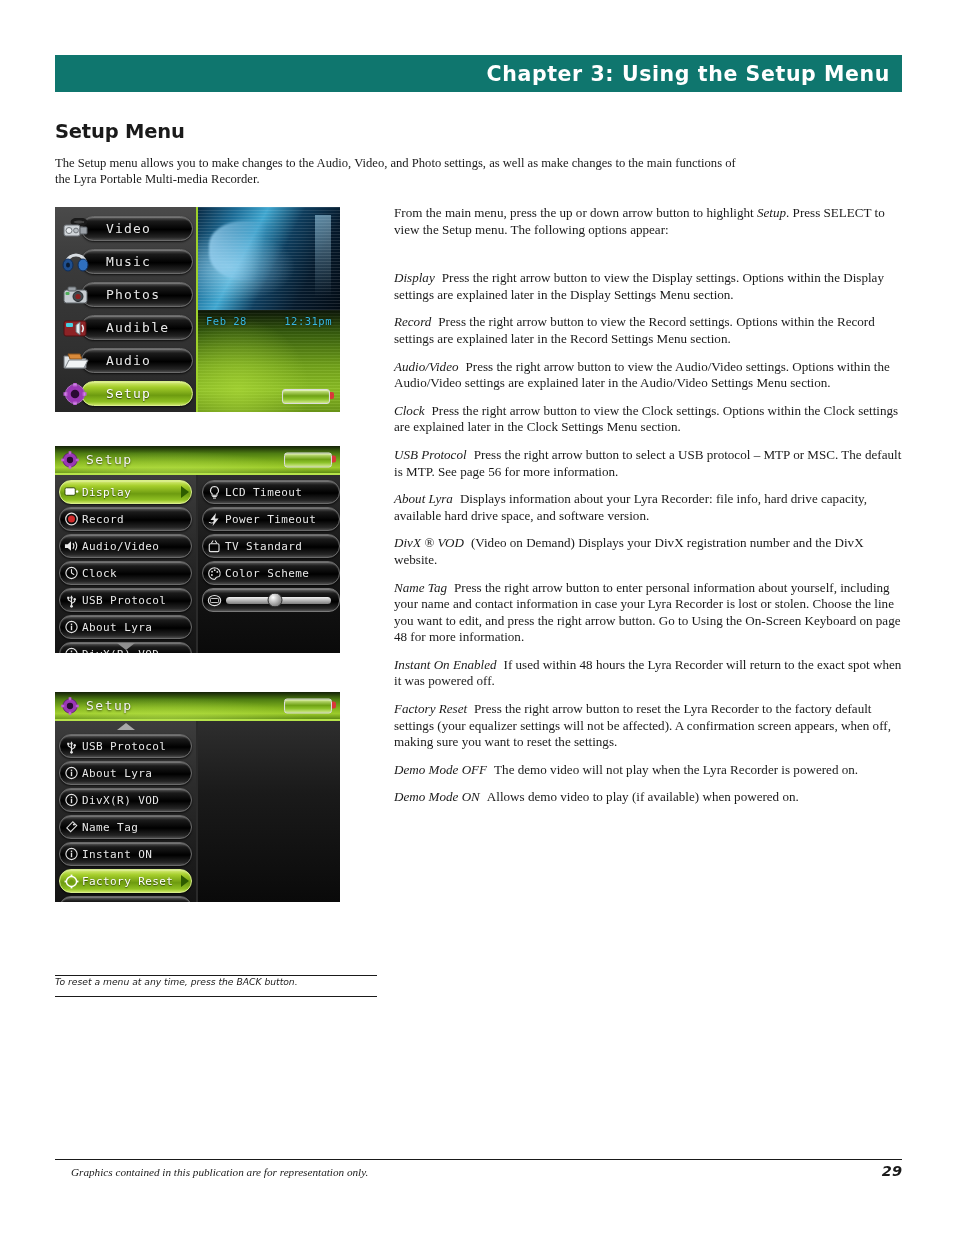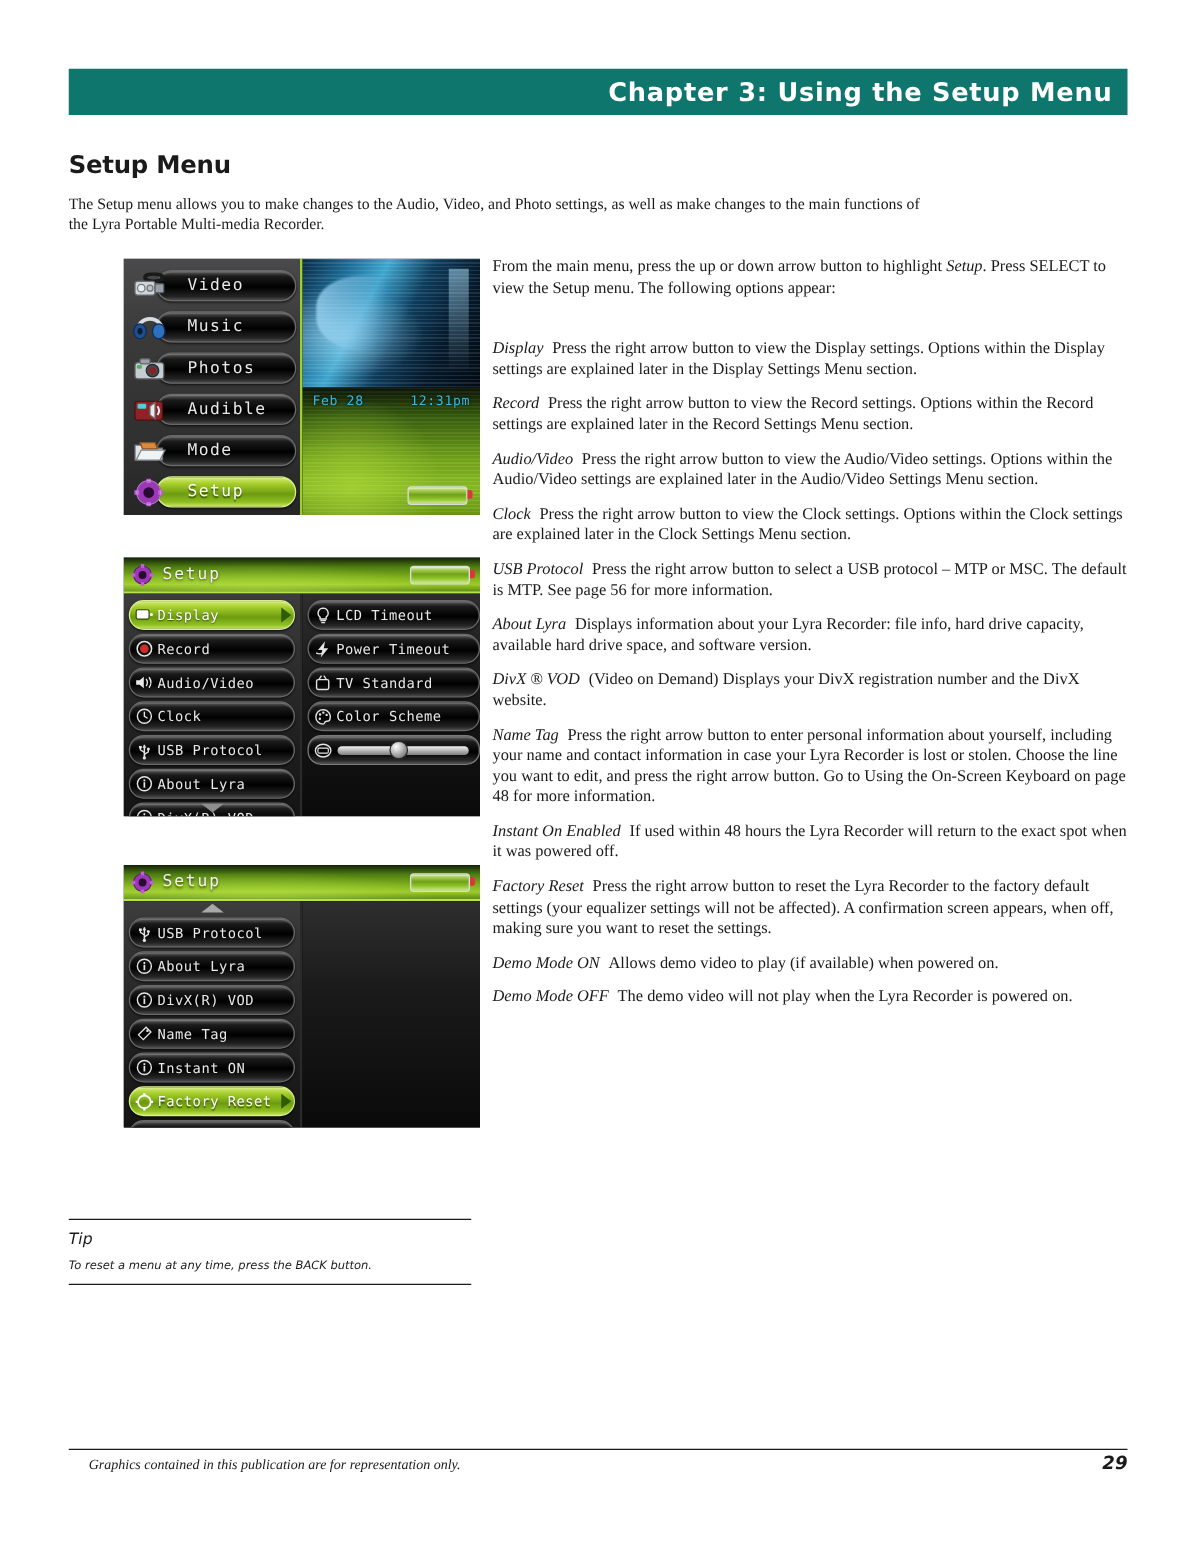--- a/index.html
+++ b/index.html
@@ -28,21 +28,21 @@
   }
 
   .rightcol{position:absolute;left:394px;top:205px;width:508px;}
   .rightcol p{margin:0 0 11px 0;font-size:13.1px;line-height:16.6px;text-align:left;}
   .rightcol p.gap{margin-bottom:32px;}
   .rightcol i{font-style:italic;}
   .lead{font-style:italic;}
   .sp{display:inline-block;width:7px;}
 
   
-  .shot{position:absolute;background:#0f172a;overflow:hidden;margin-left:44px;}
+  .shot{position:absolute;background:#14532d;overflow:hidden;}
   #shot1{left:55px;top:207px;width:285px;height:205px;}
   #shot2{left:55px;top:446px;width:285px;height:207px;}
   #shot3{left:55px;top:692px;width:285px;height:210px;}
 
   
   .mm-left{
     position:absolute;left:0;top:0;width:141px;height:100%;
     background:linear-gradient(180deg,#4a4a4a 0%,#3a3a3a 30%,#2f2f2f 75%,#262626 100%);
     border-right:2px solid #9ed02a;
   }
@@ -274,21 +274,21 @@
               <rect x="2" y="4" width="22" height="15" rx="2" fill="#8d2326" stroke="#4e1112"></rect>
               <rect x="4" y="6" width="7" height="4" rx="1" fill="#46d0e0"></rect>
               <path d="M14 8 L18 5 L18 18 L14 15 Z" fill="#e6eaee" stroke="#6a6f74"></path>
               <path d="M20 8 q2.5 3.5 0 7" fill="none" stroke="#e6eaee" stroke-width="1.6"></path>
             </svg>
           </div>
         </div>
 
         <div class="mm-item">
           <div class="pill">
-            <span class="lbl">Mode</span>
+            <span class="lbl">Audio</span>
           </div>
           <div class="badge">
             <svg width="28" height="22" viewBox="0 0 28 22">
               <path d="M2 18 L2 6 L10 6 L12 8.5 L24 8.5 L24 18 Z" fill="#dfe4e8" stroke="#6a6f74"></path>
               <path d="M6 4 L18 4 L20 9 L8 9 Z" fill="#d98a3a" stroke="#8a531c"></path>
               <path d="M3 18 L7 10 L26 10 L22 18 Z" fill="#f0f3f5" stroke="#7b8085"></path>
             </svg>
           </div>
         </div>
 
@@ -685,30 +685,29 @@
     <p>
       <i class="lead">Name Tag</i><span class="sp"></span><span>Press the right arrow button to enter personal information about yourself, including your name and contact information in case your Lyra Recorder is lost or stolen. Choose the line you want to edit, and press the right arrow button. Go to Using the On-Screen Keyboard on page 48 for more information.</span>
     </p>
     <p>
       <i class="lead">Instant On Enabled</i><span class="sp"></span><span>If used within 48 hours the Lyra Recorder will return to the exact spot when it was powered off.</span>
     </p>
     <p>
       <i class="lead">Factory Reset</i><span class="sp"></span><span>Press the right arrow button to reset the Lyra Recorder to the factory default settings (your equalizer settings will not be affected). A confirmation screen appears, when off, making sure you want to reset the settings.</span>
     </p>
     <p>
+      <i class="lead">Demo Mode OFF</i><span class="sp"></span><span>The demo video will not play when the Lyra Recorder is powered on.</span>
+    </p>
+    <p>
       <i class="lead">Demo Mode ON</i><span class="sp"></span><span>Allows demo video to play (if available) when powered on.</span>
-    </p>
-    <p>
-      <i class="lead">Demo Mode OFF</i><span class="sp"></span><span>The demo video will not play when the Lyra Recorder is powered on.</span>
     </p>
   </div>
 
   <div class="tip">
     <div class="hr"></div>
-    <div class="label">Tip</div>
     <div class="txt">To reset a menu at any time, press the BACK button.</div>
     <div class="hr"></div>
   </div>
 
   <div class="footer-rule"></div>
   <div class="footer-note">Graphics contained in this publication are for representation only.</div>
   <div class="footer-page">29</div>
 
 </div>
 

